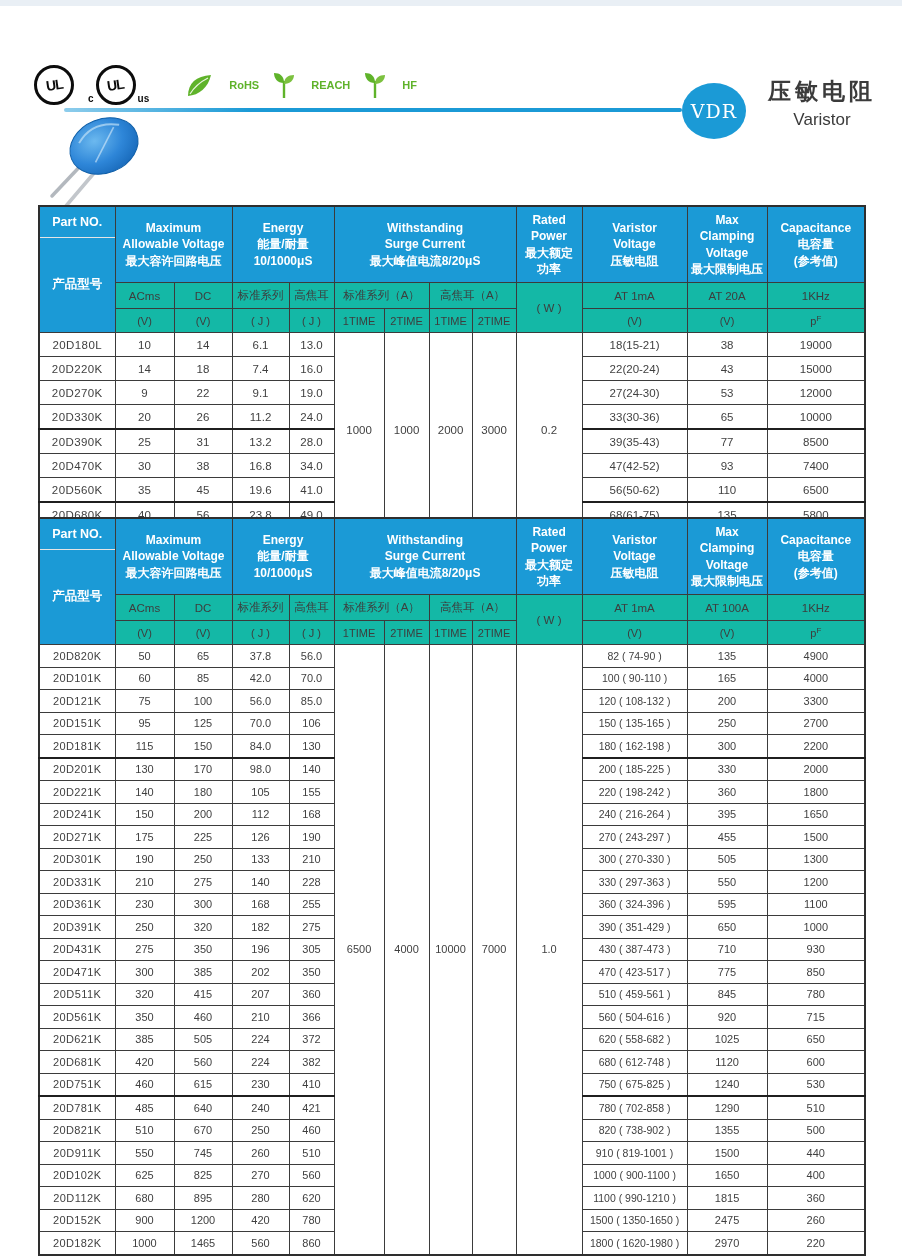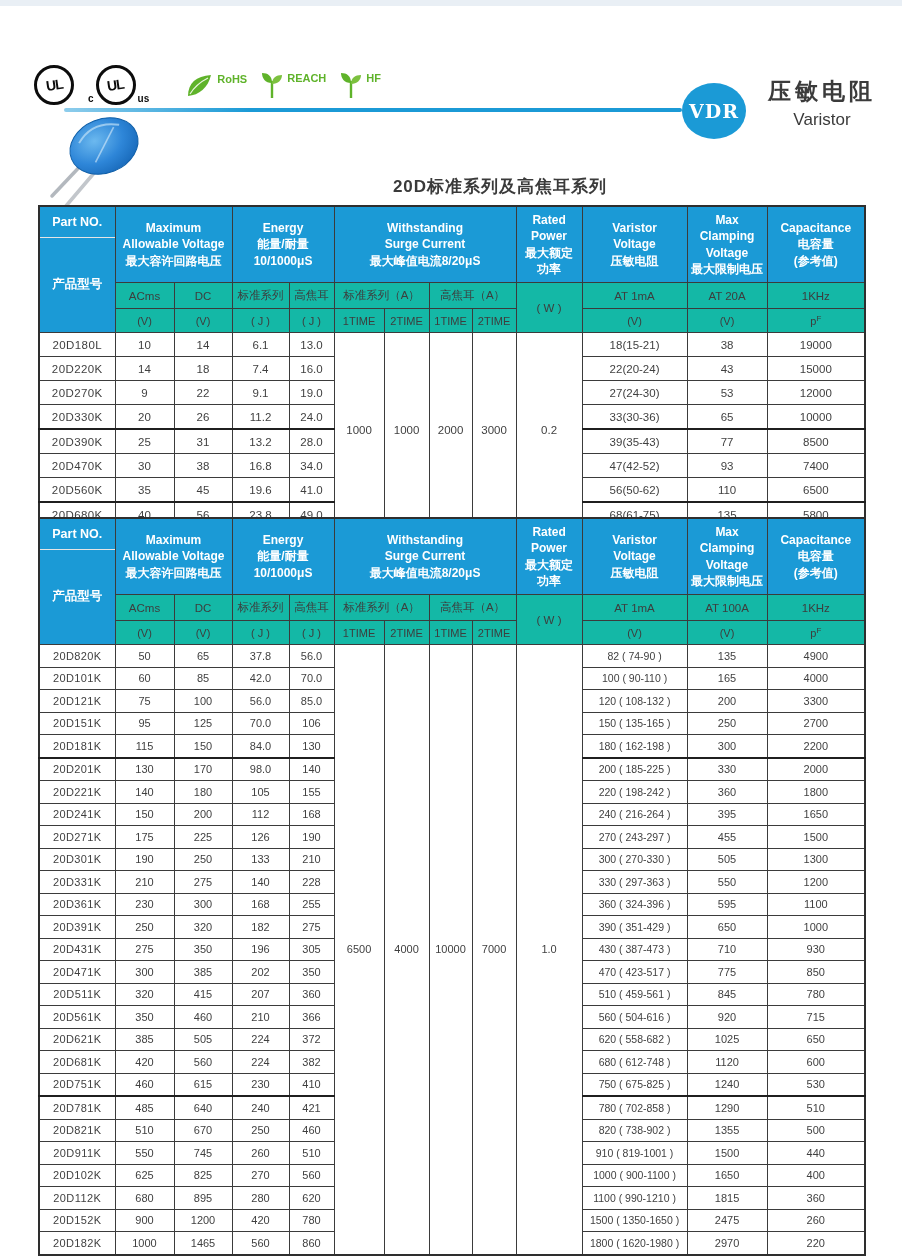--- a/index.html
+++ b/index.html
@@ -7,31 +7,31 @@
         font-family:"Liberation Sans",sans-serif;color:#3c3c3c;}
   #top-strip{position:absolute;left:0;top:0;width:902px;height:6px;background:#e9eff5;}
 
   
   #cert-row{position:absolute;left:34px;top:62px;height:46px;display:flex;align-items:center;gap:14px;}
   .ul-wrap{display:flex;align-items:flex-end;gap:2px;}
   .ul-badge{width:34px;height:34px;border:3px solid #0c0c0c;border-radius:50%;
             display:flex;align-items:center;justify-content:center;position:relative;background:#fff;}
   .ul-badge .ul-txt{font-weight:bold;font-size:14px;color:#0c0c0c;letter-spacing:-1px;transform:rotate(-8deg);}
   .ul-side{font-size:10px;font-weight:bold;color:#0c0c0c;line-height:12px;}
-  .green-item{display:flex;gap:4px;}
+  .green-item{display:flex;align-items:center;gap:16px;}
   .green-label{color:#5fb32a;font-weight:bold;font-size:11px;}
 
   
   #divider{position:absolute;left:64px;top:108px;width:618px;height:4px;border-radius:2px;
            background:linear-gradient(to right,#8ecdec,#1b9ad6 30%,#1b9ad6);}
 
   
   #vdr-badge{position:absolute;left:682px;top:83px;width:64px;height:56px;border-radius:50%;
              background:#1b9ad6;display:flex;align-items:center;justify-content:center;}
-  #vdr-badge span{color:#fff;font-family:"DejaVu Serif",serif;font-size:19px;font-weight:bold;letter-spacing:1px;}
+  #vdr-badge span{color:#fff;font-family:"DejaVu Serif",serif;font-size:19px;font-weight:normal;letter-spacing:1px;}
 
   
   #brand-title{position:absolute;left:756px;top:76px;width:132px;text-align:center;}
   #brand-title .cn{font-size:23px;font-weight:bold;letter-spacing:4px;color:#3b3b3b;white-space:nowrap;}
   #brand-title .en{font-size:17px;color:#3b3b3b;margin-top:3px;}
 
   
   #product-img{position:absolute;left:42px;top:114px;width:120px;height:96px;}
 
   
@@ -126,21 +126,20 @@
     </defs>
     <path d="M44,46 L10,82" stroke="#b3b8be" stroke-width="3.5" stroke-linecap="round" fill="none"></path>
     <path d="M58,52 L24,92" stroke="#c2c6cb" stroke-width="3.5" stroke-linecap="round" fill="none"></path>
     <g transform="rotate(-22 62 32)">
       <ellipse cx="62" cy="32" rx="35" ry="27" fill="url(#discGrad)" stroke="#0f5fa8" stroke-width="1"></ellipse>
       <path d="M40,20 Q60,4 84,18" stroke="#bfe0f7" stroke-width="2" fill="none" opacity="0.7"></path>
       <path d="M48,44 L78,18" stroke="#e8f4fd" stroke-width="1.6" opacity="0.55" fill="none"></path>
     </g>
   </svg>
 
-  <div id="section-title">20D标准系列及高焦耳系列</div>
 
   <table id="table1" class="spec">
       <colgroup>
         <col style="width: 76px;">
         <col style="width: 59px;">
         <col style="width: 58px;">
         <col style="width: 57px;">
         <col style="width: 45px;">
         <col style="width: 50px;">
         <col style="width: 45px;">

